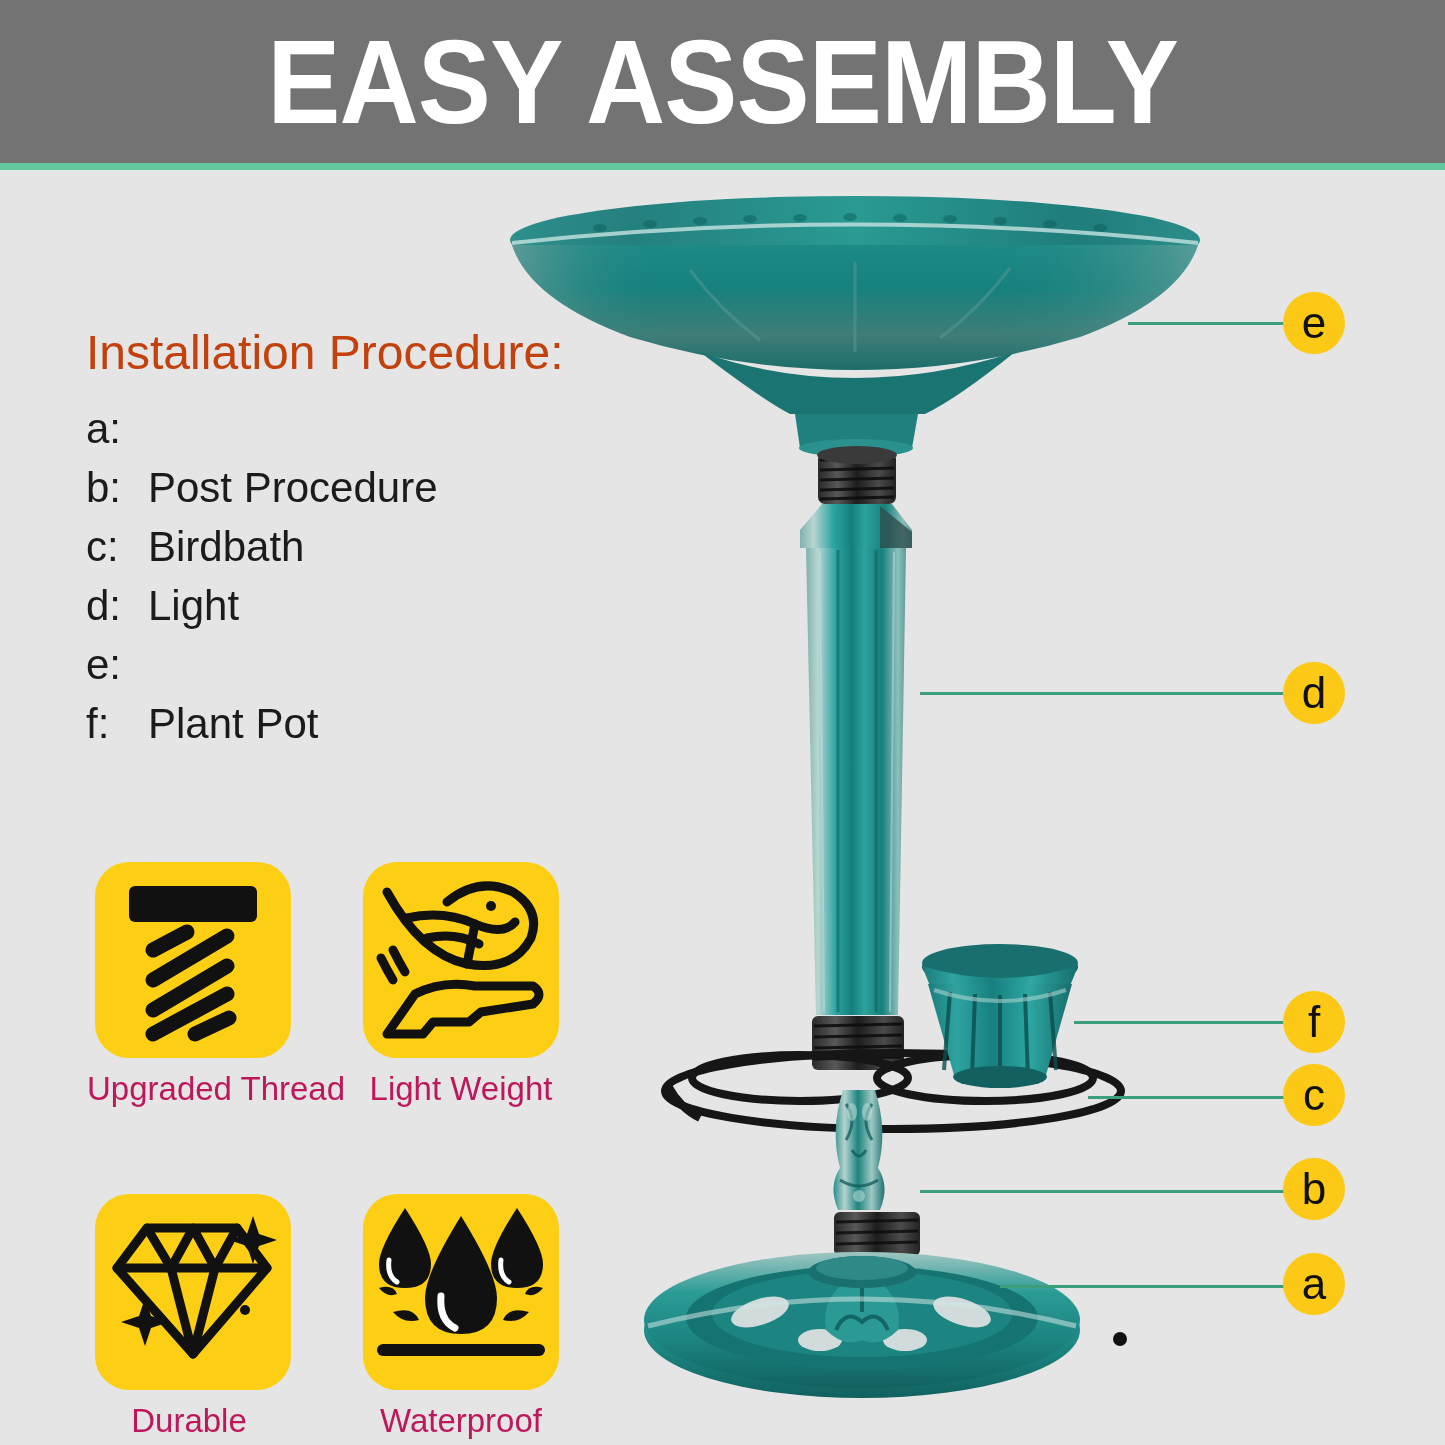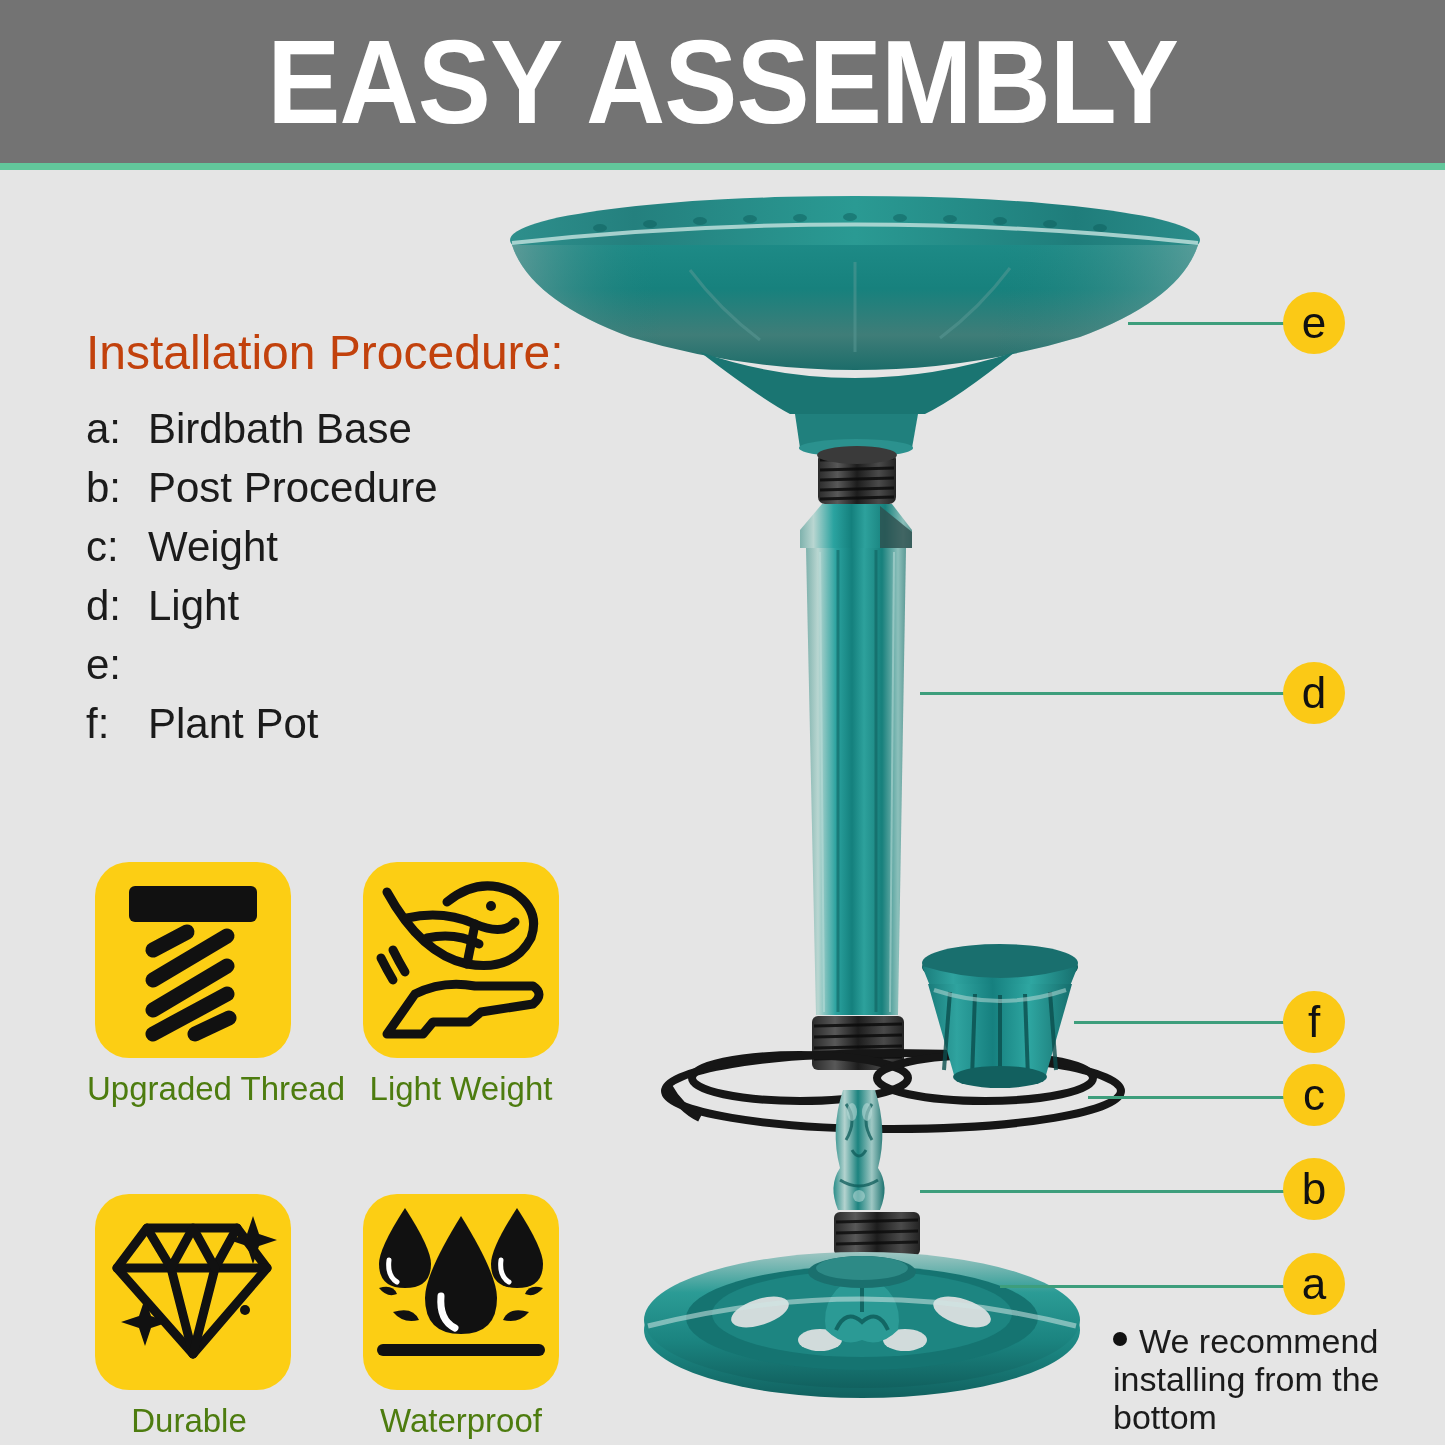--- a/index.html
+++ b/index.html
@@ -61,21 +61,21 @@
     width:196px; height:196px;
     background:#fcce14;
     border-radius:34px;
     position:relative;
     overflow:hidden;
   }
   .feat-label {
     margin-top:12px;
     text-align:center;
     font-size:33px;
-    color:#4d7c0f;
+    color:#be185d;
     white-space:nowrap;
   }
   .feat:nth-child(1) .feat-label { margin-left:-8px; }
 
   
   .lead {
     position:absolute;
     height:3px;
     background:#3d9e7c;
   }
@@ -328,29 +328,28 @@
 
     <path d="M648 1326 Q862 1272 1076 1326" stroke="#cfe6e3" stroke-width="5" fill="none" opacity=".55"></path>
   </g>
 </svg>
 
 <div class="proc-heading">Installation Procedure:</div>
 
 <div class="proc-list">
   <div class="proc-row">
     <span class="proc-key">a:</span>
-    <span class="proc-val">Birdbath Base</span>
   </div>
   <div class="proc-row">
     <span class="proc-key">b:</span>
     <span class="proc-val">Post Procedure</span>
   </div>
   <div class="proc-row">
     <span class="proc-key">c:</span>
-    <span class="proc-val">Weight</span>
+    <span class="proc-val">Birdbath</span>
   </div>
   <div class="proc-row">
     <span class="proc-key">d:</span>
     <span class="proc-val">Light</span>
   </div>
   <div class="proc-row">
     <span class="proc-key">e:</span>
   </div>
   <div class="proc-row">
     <span class="proc-key">f:</span>
@@ -465,14 +464,14 @@
 <div class="badge" style="left:1283px; top:1158px;">
   <span>b</span>
 </div>
 
 <div class="lead" style="left:1000px; top:1285px; width:288px;"></div>
 <div class="badge" style="left:1283px; top:1253px;">
   <span>a</span>
 </div>
 
 <div class="note">
-  <span class="dot"></span><span>We recommend installing from the bottom</span>
+  <span class="dot"></span>
 </div>
 
 </body></html>

